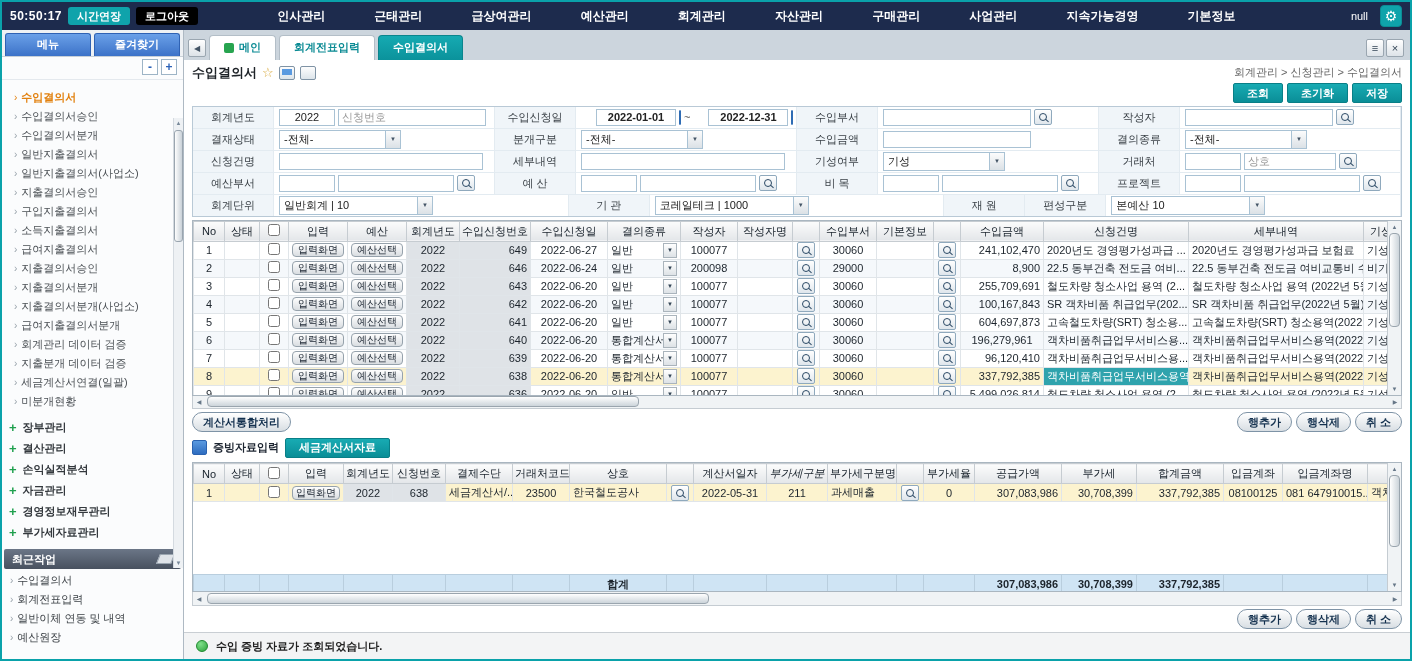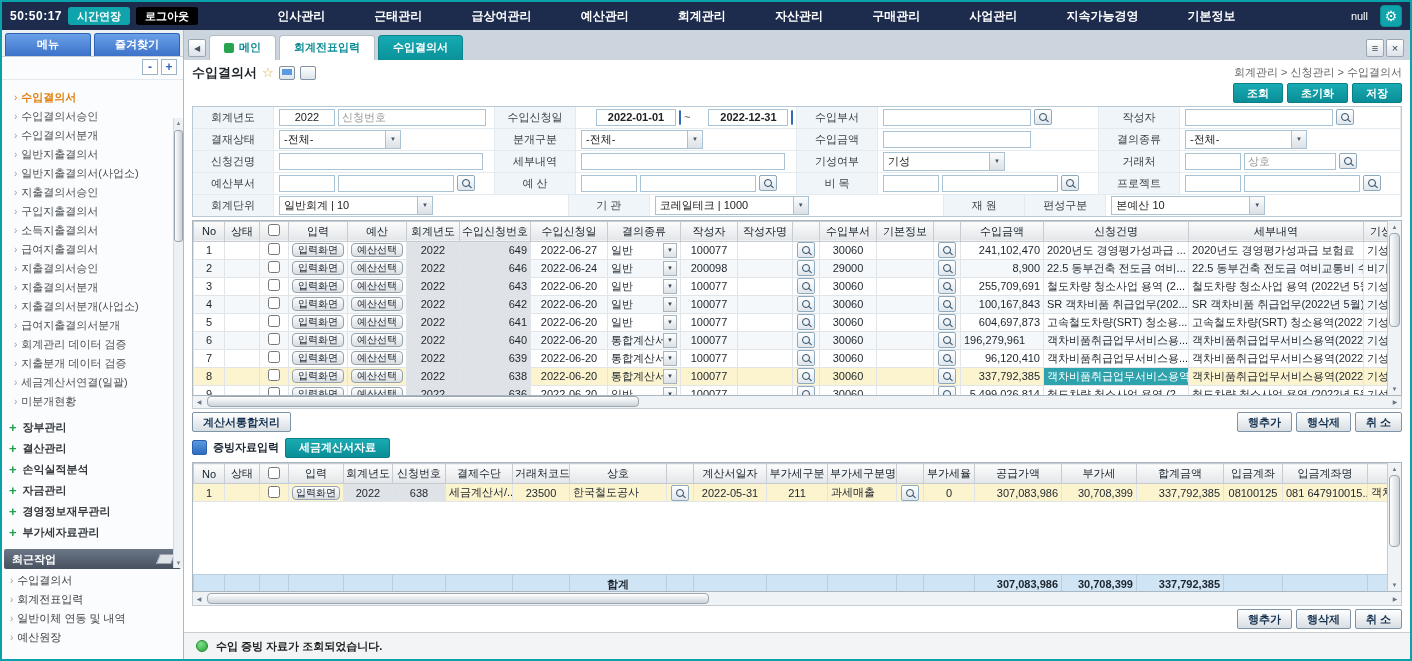--- a/index.html
+++ b/index.html
@@ -128,21 +128,21 @@
   .vscroll{width:13px;background:#f0f3f5;border-left:1px solid #c5ccd2;display:flex;flex-direction:column;align-items:center;padding:1px 0;}
   .varrow{font-size:6px;color:#678;line-height:10px;}
   .vthumb{width:9px;height:92px;background:linear-gradient(90deg,#fff,#ccd4da);border:1px solid #9aa5ae;border-radius:4px;margin-top:1px;}
   .vsp{flex:1;}
   .hscroll{height:13px;background:#f0f3f5;border:1px solid #c5ccd2;border-top:none;display:flex;align-items:center;}
   .harr{width:12px;text-align:center;font-size:6px;color:#678;}
   .hthumb{height:9px;border:1px solid #9aa5ae;background:linear-gradient(#fff,#ccd4da);border-radius:4px;margin-left:2px;}
   .hsp{flex:1;}
 
   .gridbtnrow{display:flex;align-items:center;margin:3px 0;gap:4px;}
-  .graybtn{height:20px;border:1px solid #7e93a6;background:linear-gradient(#ffffff,#d8dee3);border-radius:2px;color:#13304e;
+  .graybtn{height:20px;border:1px solid #7e93a6;background:linear-gradient(#ffffff,#d8dee3);border-radius:10px;color:#13304e;
            font-weight:bold;font-size:11px;padding:0 10px;}
   .spacer-flex{flex:1;}
 
   .detail-head{display:flex;align-items:center;gap:6px;height:24px;margin-top:1px;}
   .bluechip{width:13px;height:13px;background:linear-gradient(#5a9ae0,#2e6cc0);border:1px solid #2a62b0;border-radius:2px;}
   .detail-title{font-weight:bold;color:#1c2430;}
 
   
   .statusbar{height:26px;min-height:26px;background:#f3f4f5;border-top:1px solid #c9ced3;display:flex;align-items:center;
              gap:8px;padding:0 12px;margin:0 -8px;margin-top:auto;}
@@ -708,21 +708,21 @@
                     <td style="text-align: center;">100077</td>
                     <td></td>
                     <td class="cc"><button class="magbtn">
                         <span class="mag"></span>
                       </button></td>
                     <td style="text-align: center;">30060</td>
                     <td></td>
                     <td class="cc"><button class="magbtn">
                         <span class="mag"></span>
                       </button></td>
-                    <td style="text-align: left;">196,279,961</td>
+                    <td style="text-align: center;">196,279,961</td>
                     <td>객차비품취급업무서비스용...</td>
                     <td>객차비품취급업무서비스용역(2022년5월) 기성</td>
                     <td>
                       <span class="selcell">
                         <span class="selval">기성</span>
                       </span>
                     </td>
                   </tr>
                   <tr>
                     <td style="text-align: center;">7</td>
@@ -866,21 +866,21 @@
                     <th style="width: 30px;">상태</th>
                     <th style="width: 24px;"><input type="checkbox" style=""></th>
                     <th style="width: 50px;">입력</th>
                     <th style="width: 44px;">회계년도</th>
                     <th style="width: 48px;">신청번호</th>
                     <th style="width: 62px;">결제수단</th>
                     <th style="width: 52px;">거래처코드</th>
                     <th style="width: 92px;">상호</th>
                     <th style="width: 22px;"></th>
                     <th style="width: 68px;">계산서일자</th>
-                    <th style="width: 56px;">부가세구분</th>
+                    <th style="width: 56px; font-style: italic;">부가세구분</th>
                     <th style="width: 64px;">부가세구분명</th>
                     <th style="width: 22px;"></th>
                     <th style="width: 46px;">부가세율</th>
                     <th style="width: 82px;">공급가액</th>
                     <th style="width: 70px;">부가세</th>
                     <th style="width: 82px;">합계금액</th>
                     <th style="width: 54px;">입금계좌</th>
                     <th style="width: 80px;">입금계좌명</th>
                     <th style="width: 100px;">적요</th>
                   </tr>

